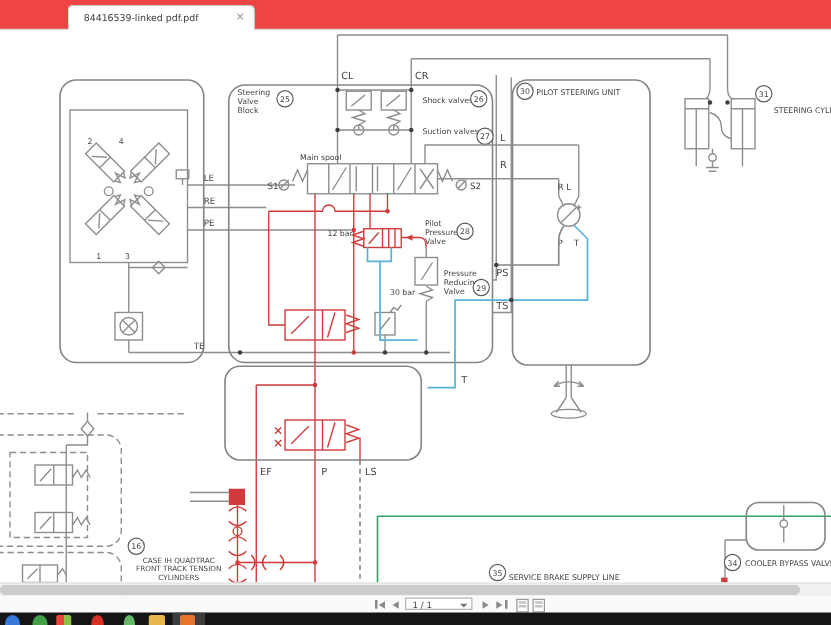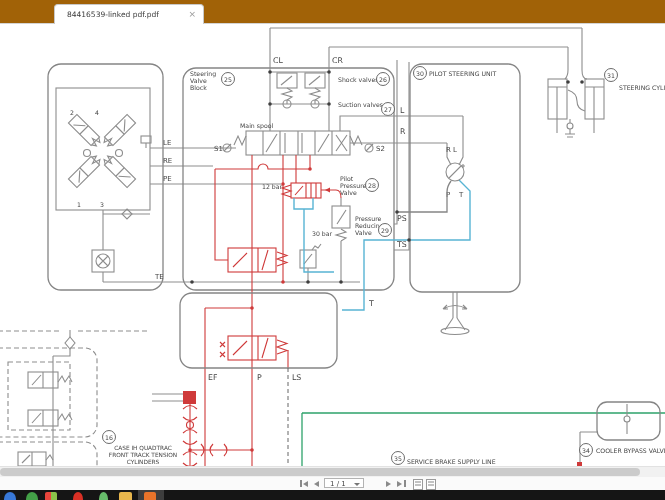--- a/index.html
+++ b/index.html
@@ -16,35 +16,35 @@
   .bdsh{stroke:#666;stroke-dasharray:4 3;fill:none;stroke-width:1;}
   .dot{fill:#3f3f3f;stroke:none;}
   .rdot{fill:var(--pressure-red);stroke:none;}
   .rfill{fill:var(--pressure-red);stroke:none;}
   text{font-family:"DejaVu Sans",sans-serif;fill:#454545;}
   .t58{font-size:5.8px;} .t62{font-size:6.2px;} .t7{font-size:7px;} .t8{font-size:7.8px;}
   .mid{text-anchor:middle;}
   .cnum circle{stroke:#5a5a5a;fill:#fff;stroke-width:0.9;}
   .cnum text{font-size:6.2px;text-anchor:middle;}
   
-  #tabbar{position:absolute;left:0;top:0;width:665px;height:24px;background:#a16207;
+  #tabbar{position:absolute;left:0;top:0;width:665px;height:24px;background:#ef4444;
           border-bottom:1px solid #d4d4d4;box-sizing:border-box;}
   #tab{position:absolute;left:54px;top:4px;width:150px;height:20px;background:#fff;
        border:1px solid #c8c8c8;border-bottom:none;border-radius:4px 4px 0 0;
        font-size:7.5px;color:#3a3a3a;line-height:19px;padding-left:12px;box-sizing:border-box;}
   #tab .close{position:absolute;right:7px;top:0;color:#999;font-size:9px;}
   #hscroll{position:absolute;left:0;top:466px;width:665px;height:11px;background:#f1f1f1;
            border-top:1px solid #e2e2e2;box-sizing:border-box;}
   #hthumb{position:absolute;left:0;top:1px;width:640px;height:8px;background:#cbcbcb;border-radius:4px;}
   #navbar{position:absolute;left:0;top:477px;width:665px;height:13px;background:#fafafa;}
   .navtri{position:absolute;top:4px;width:0;height:0;border-top:3px solid transparent;
           border-bottom:3px solid transparent;}
   .tri-l{border-right:5px solid #8a8a8a;} .tri-r{border-left:5px solid #8a8a8a;}
   .navbarend{position:absolute;top:3px;width:1.5px;height:7px;background:#8a8a8a;}
-  #pagebox{position:absolute;left:324px;top:1px;width:40px;height:10px;background:#fff;
+  #pagebox{position:absolute;left:324px;top:1px;width:54px;height:10px;background:#fff;
            border:1px solid #b3b3b3;font-size:7px;color:#444;line-height:10px;
            padding-left:5px;box-sizing:border-box;}
   #pagecaret{position:absolute;right:3px;top:4px;width:0;height:0;
              border-left:3px solid transparent;border-right:3px solid transparent;
              border-top:3px solid #777;}
   .layicon{position:absolute;top:2px;width:8px;height:9px;border:1px solid #9a9a9a;background:#fff;}
   .layicon i{display:block;margin:1px;height:2px;background:#c3c3c3;}
   #taskbar{position:absolute;left:0;top:490px;width:665px;height:10px;background:#151515;overflow:hidden;}
   .tico{position:absolute;top:2px;height:14px;border-radius:50%;}
   .tsq{position:absolute;top:2px;height:12px;border-radius:2px;}

